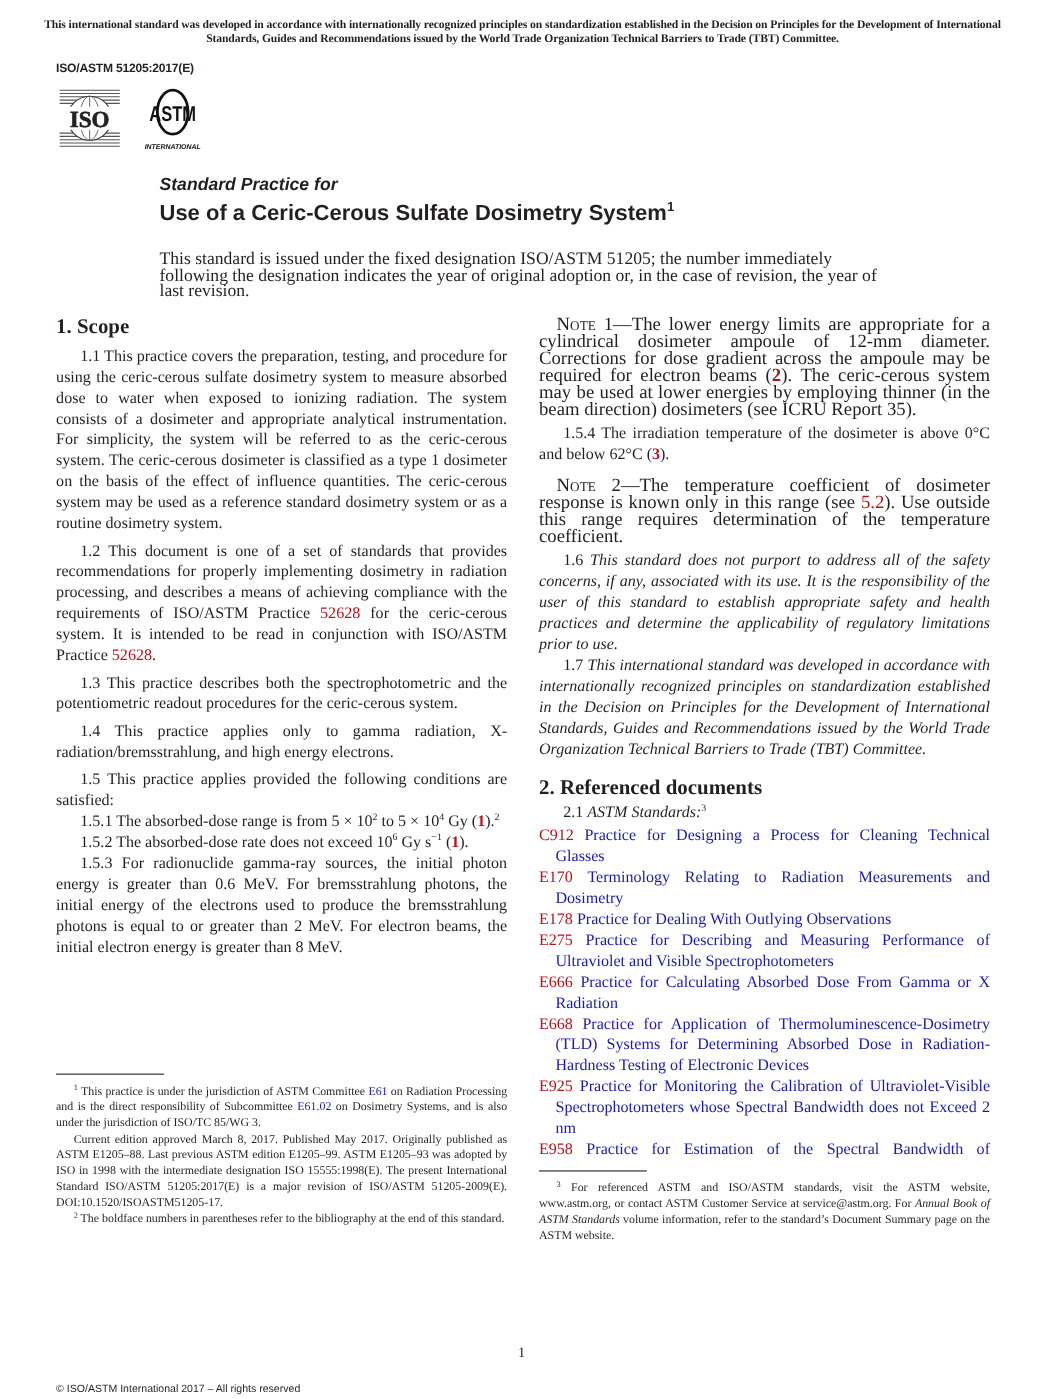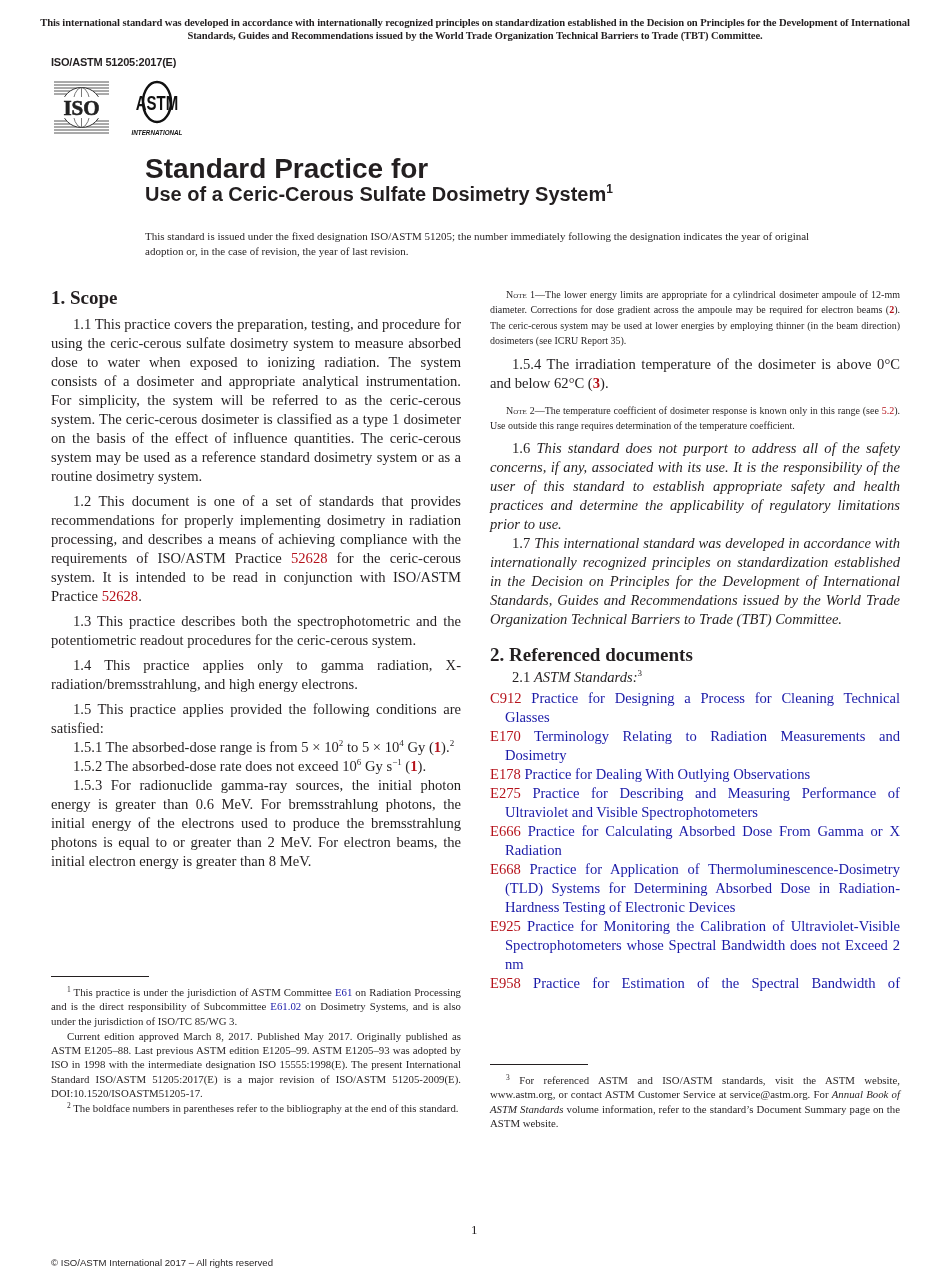--- a/index.html
+++ b/index.html
@@ -7,34 +7,34 @@
   body { position: relative; font-family: "Liberation Serif", "DejaVu Serif", serif; color: #231f20; overflow: hidden; }
 
   .top-notice { position: absolute; left: 40px; top: 16px; width: 870px; text-align: center; font-family: "Liberation Serif", serif; font-weight: bold; font-size: 10.6px; line-height: 13px; letter-spacing: -0.1px; }
   .designation { position: absolute; left: 51px; top: 56px; font-family: "Liberation Sans", sans-serif; font-weight: bold; font-size: 11px; letter-spacing: -0.2px; }
 
   .logos { position: absolute; left: 54px; top: 80px; display: flex; gap: 18px; align-items: flex-start; }
   .logo-iso { width: 55px; height: 55px; }
   .logo-astm { width: 60px; height: 58px; }
 
   .title-block { position: absolute; left: 145px; top: 157px; font-family: "Liberation Sans", sans-serif; font-weight: bold; color: #231f20; }
-  .title-line1 { font-size: 28px; line-height: 24px; }
+  .title-line1 { font-size: 16px; line-height: 24px; font-style: italic; }
   .title-line2 { font-size: 20px; line-height: 26px; }
   .title-line2 sup { font-size: 12px; vertical-align: 8px; }
 
-  .issued { position: absolute; left: 145px; top: 229px; width: 665px; font-size: 11px; line-height: 14.5px; }
+  .issued { position: absolute; left: 145px; top: 229px; width: 665px; font-size: 16px; line-height: 14.5px; }
 
   .col { position: absolute; top: 287px; width: 410px; font-size: 14.6px; line-height: 19px; text-align: justify; }
   .col-left { left: 51px; }
   .col-right { left: 490px; }
 
   h2.sec { font-size: 19px; font-weight: bold; margin-bottom: 8px; margin-top: 1px; }
   p.para { text-indent: 22px; margin-bottom: 6px; }
   p.para.tight { margin-bottom: 0; }
-  p.note { font-size: 10px; line-height: 15.4px; text-indent: 16px; margin-bottom: 6px; }
+  p.note { font-size: 17px; line-height: 15.4px; text-indent: 16px; margin-bottom: 6px; }
   .smallcaps { font-variant: small-caps; }
   .red { color: #b5121b; }
   .blue { color: #1a1aa8; }
   .bold-red { color: #b5121b; font-weight: bold; }
   .ital { font-style: italic; }
   sup { font-size: 9px; vertical-align: 6px; line-height: 0; }
 
   .ref-list { margin-top: 2px; }
   .ref-item { padding-left: 30px; text-indent: -15px; margin-left: -15px; color: #1a1aa8; text-align: justify; }
   .ref-item .code { color: #b5121b; }

